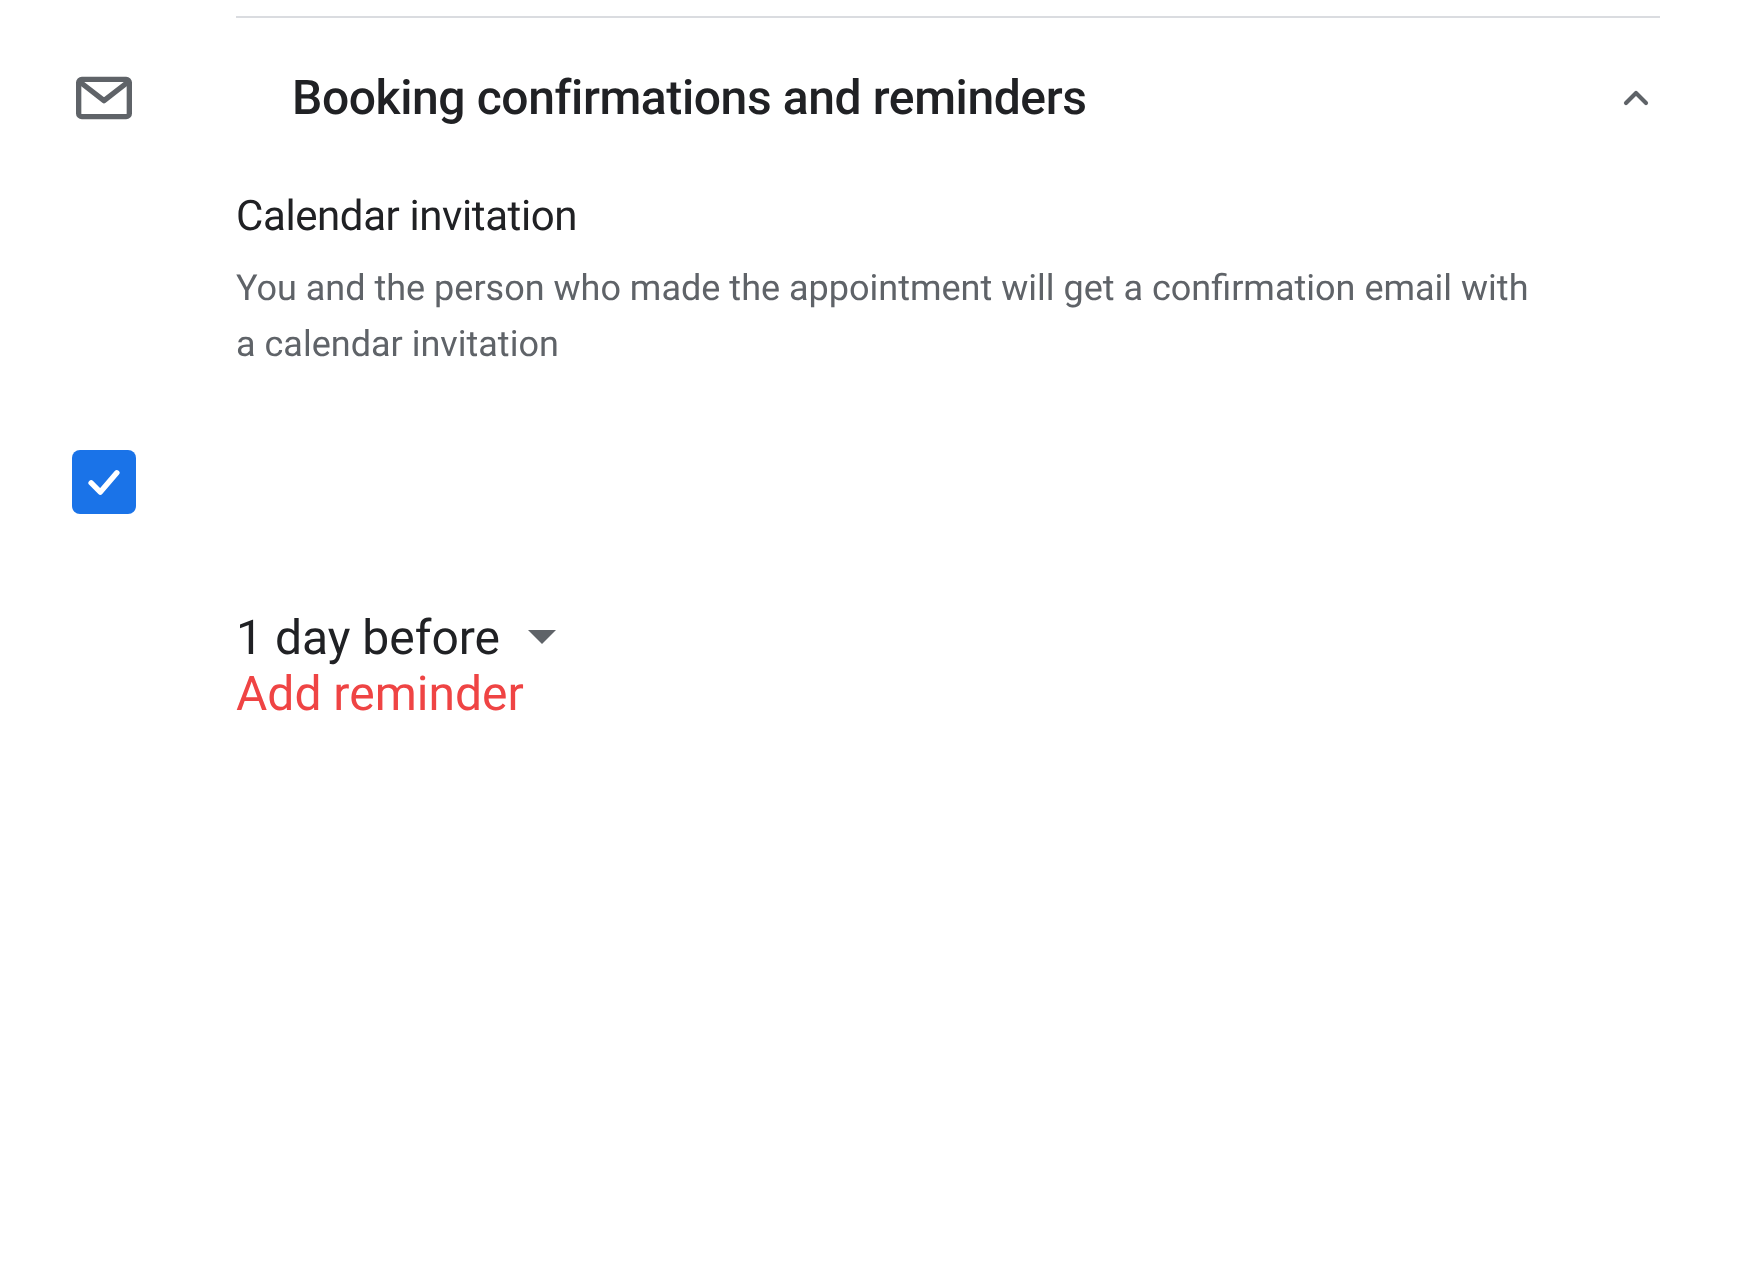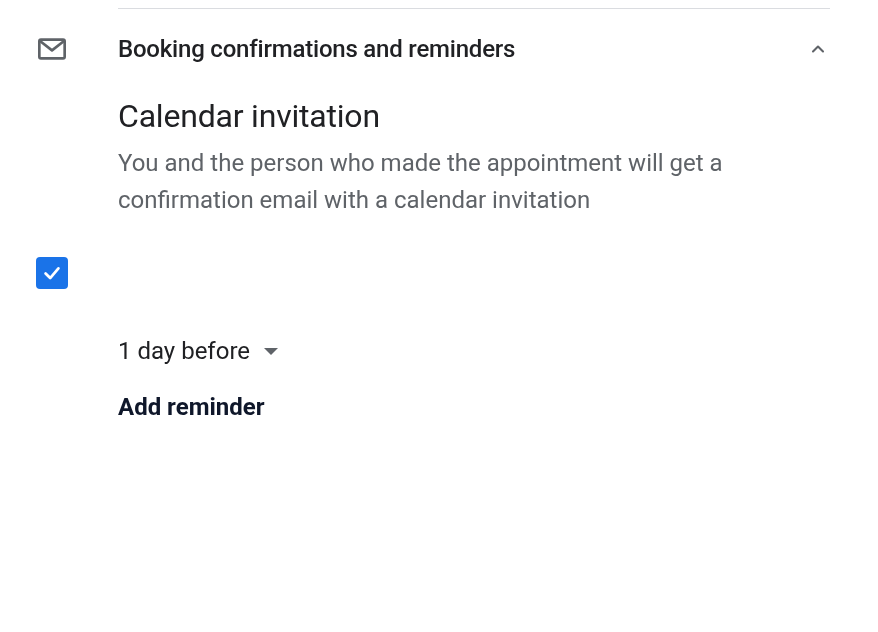--- a/index.html
+++ b/index.html
@@ -24,20 +24,21 @@
       margin-right: 48px;
       margin-top: 8px;
     }
     .section {
       padding: 24px 48px 24px 36px;
     }
     .section-header {
       display: flex;
       align-items: center;
       cursor: pointer;
+      gap: 28px;
     }
     .header-icon {
       width: 32px;
       height: 32px;
       flex-shrink: 0;
       margin-right: 50px;
       display: flex;
       align-items: center;
       justify-content: center;
     }
@@ -68,28 +69,28 @@
       width: 36px;
       margin-left: -82px;
       margin-right: 46px;
       flex-shrink: 0;
       padding-top: 2px;
     }
     .item-body {
       flex: 1;
     }
     .item-title {
-      font-size: 32px;
+      font-size: 21px;
       font-weight: 400;
       color: #202124;
       margin-bottom: 10px;
       letter-spacing: -0.2px;
     }
     .item-desc {
-      font-size: 24px;
+      font-size: 18px;
       font-weight: 400;
       color: #5f6368;
       line-height: 1.55;
       letter-spacing: 0px;
       max-width: 660px;
     }
     .checkbox {
       width: 32px;
       height: 32px;
       background: #1a73e8;
@@ -97,39 +98,38 @@
       display: flex;
       align-items: center;
       justify-content: center;
       cursor: pointer;
     }
     .dropdown {
       display: inline-flex;
       align-items: center;
       cursor: pointer;
       margin-top: 12px;
-      margin-bottom: 28px;
     }
     .dropdown-value {
       font-size: 24px;
       font-weight: 400;
       color: #202124;
       margin-right: 14px;
     }
     .dropdown-arrow {
       width: 0;
       height: 0;
       border-left: 7px solid transparent;
       border-right: 7px solid transparent;
       border-top: 7px solid #5f6368;
     }
     .add-reminder {
       font-size: 24px;
-      font-weight: 700;
-      color: #0f172a;
+      font-weight: 400;
+      color: #ef4444;
       cursor: pointer;
       display: inline-block;
     }
   </style>
 </head>
 <body>
 
 <div class="container">
   <div class="top-divider"></div>
 

